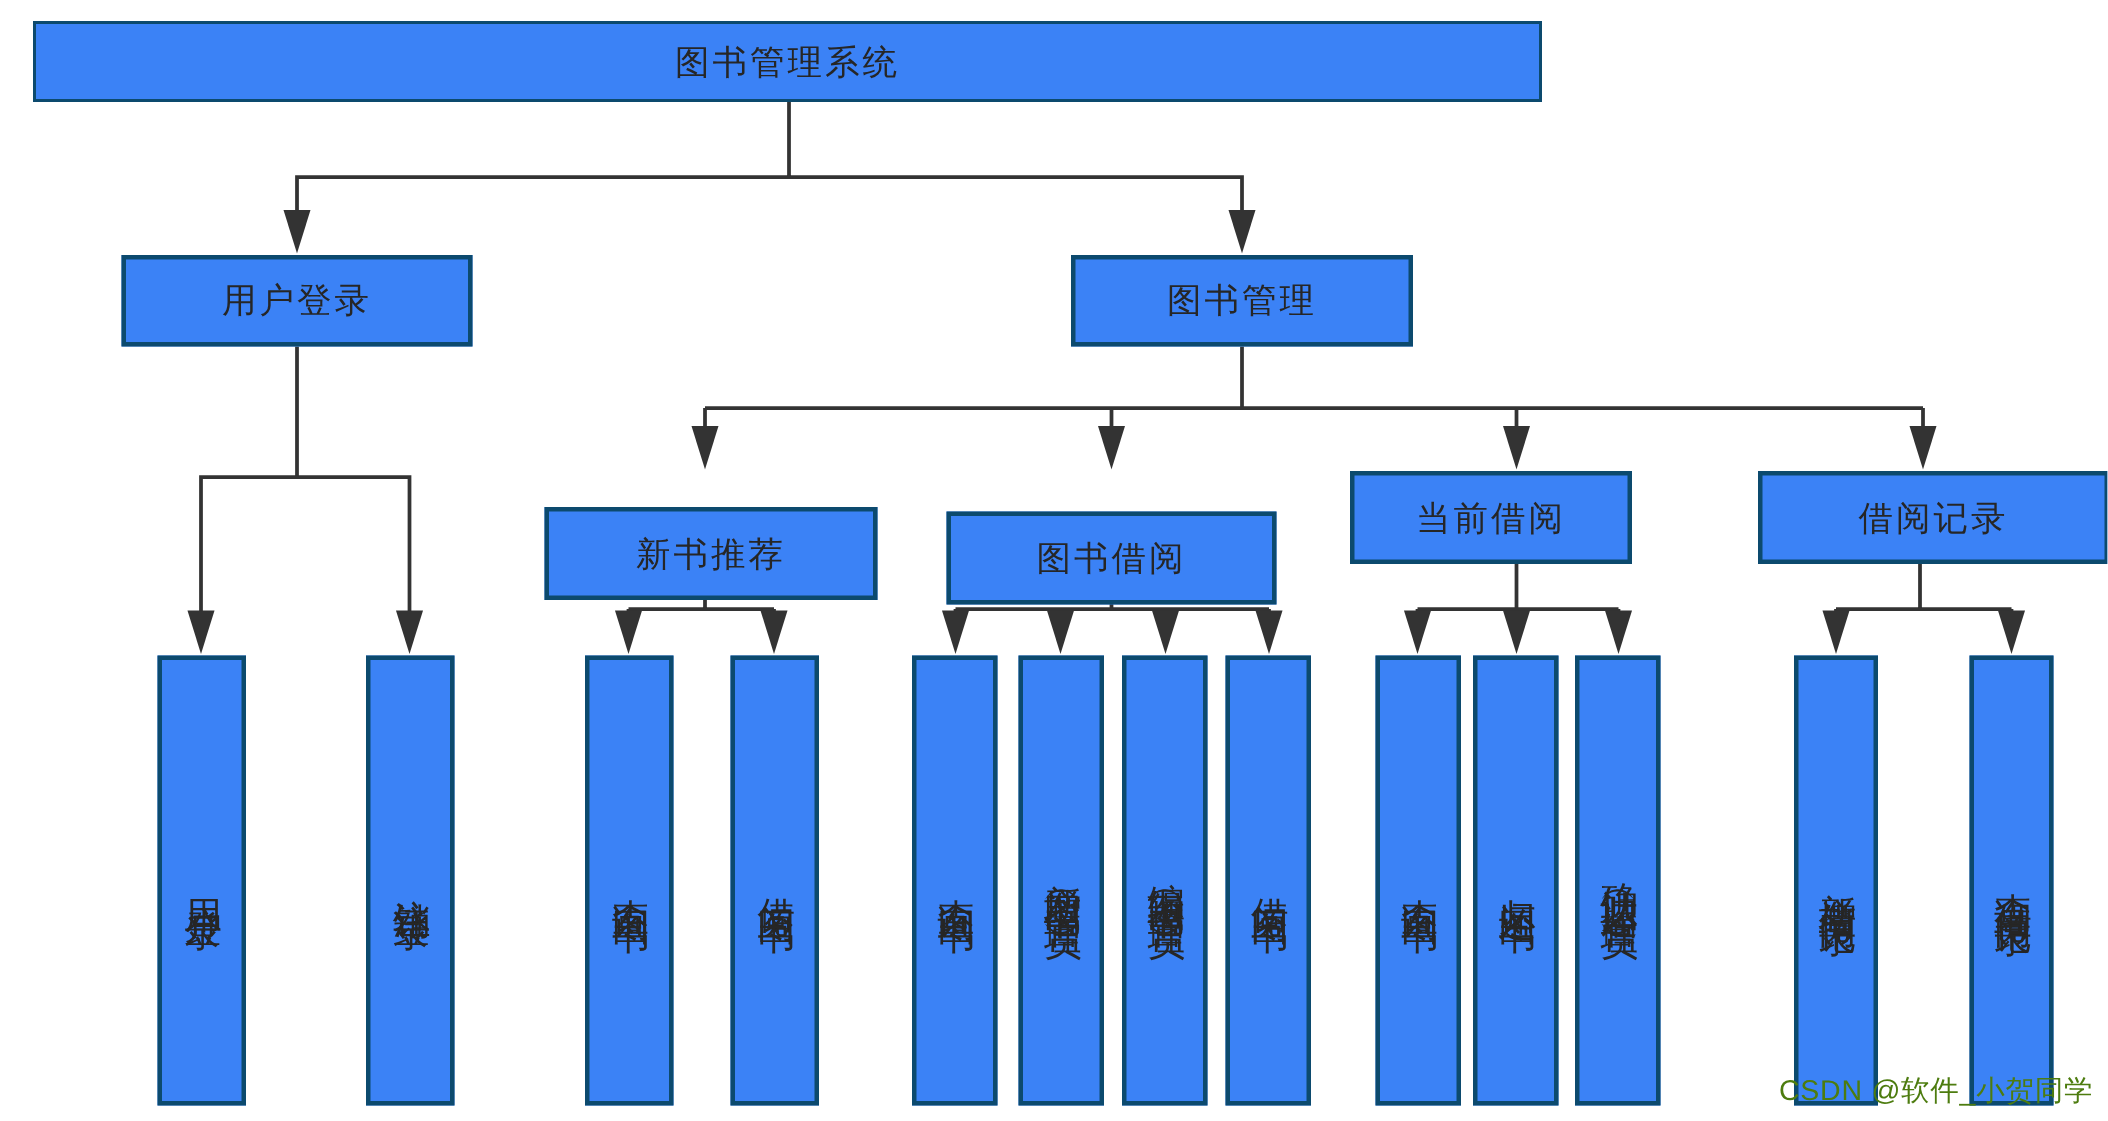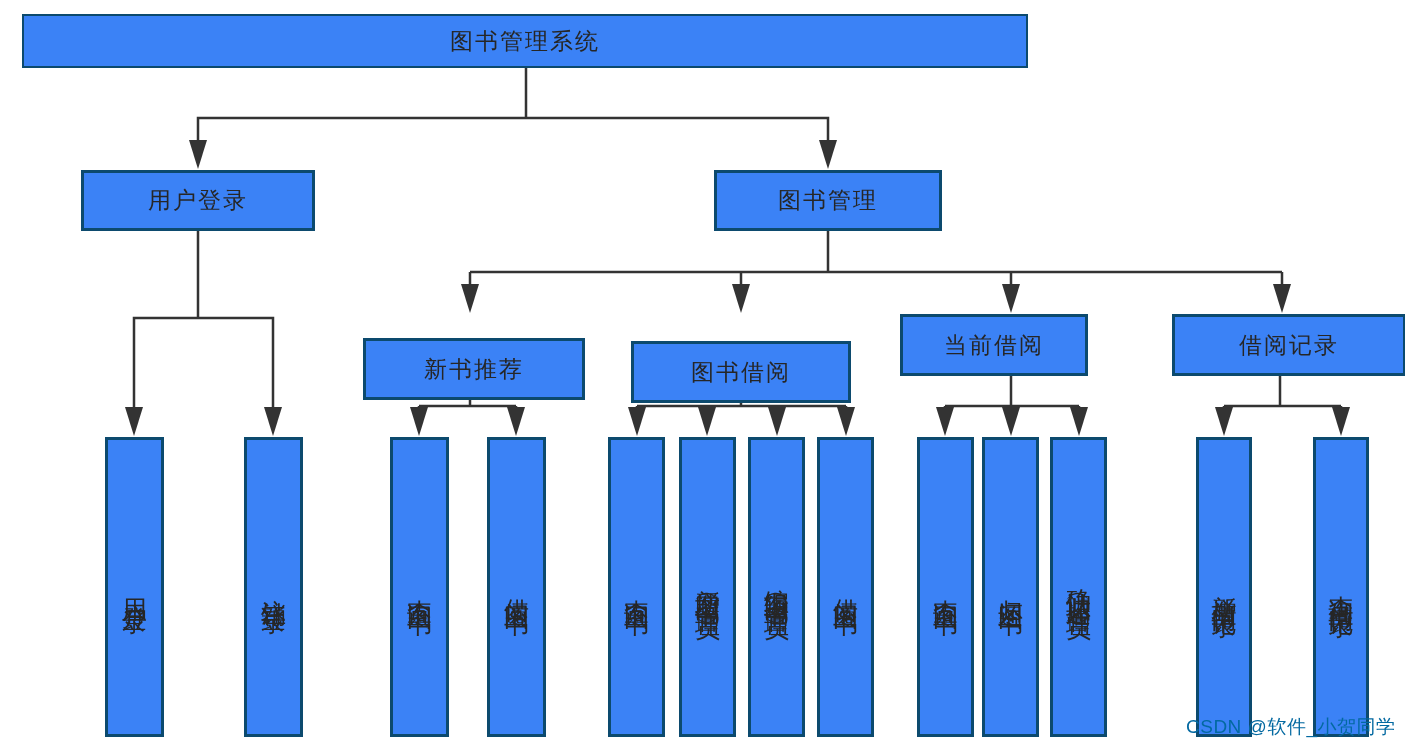--- a/index.html
+++ b/index.html
@@ -35,21 +35,21 @@
     letter-spacing:4px;
     white-space:nowrap;
   }
   .watermark{
     position:absolute;
     left:1186px;
     top:714px;
     width:212px;
     font-size:19px;
     letter-spacing:0.5px;
-    color:#0369a1;
+    color:#4d7c0f;
     white-space:nowrap;
     z-index:5;
   }
 </style>
 </head>
 <body>
 
 <div class="stage">
 
   <svg class="connectors" width="1405" height="747" viewBox="0 0 1405 747">

